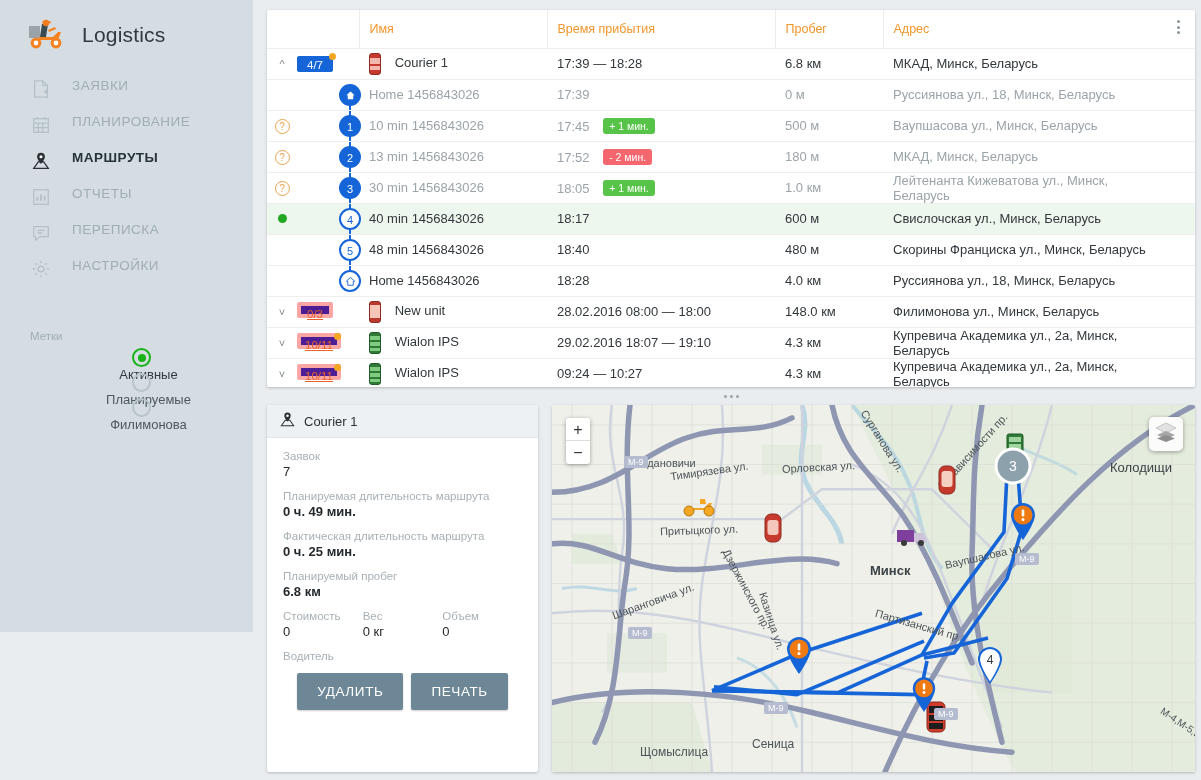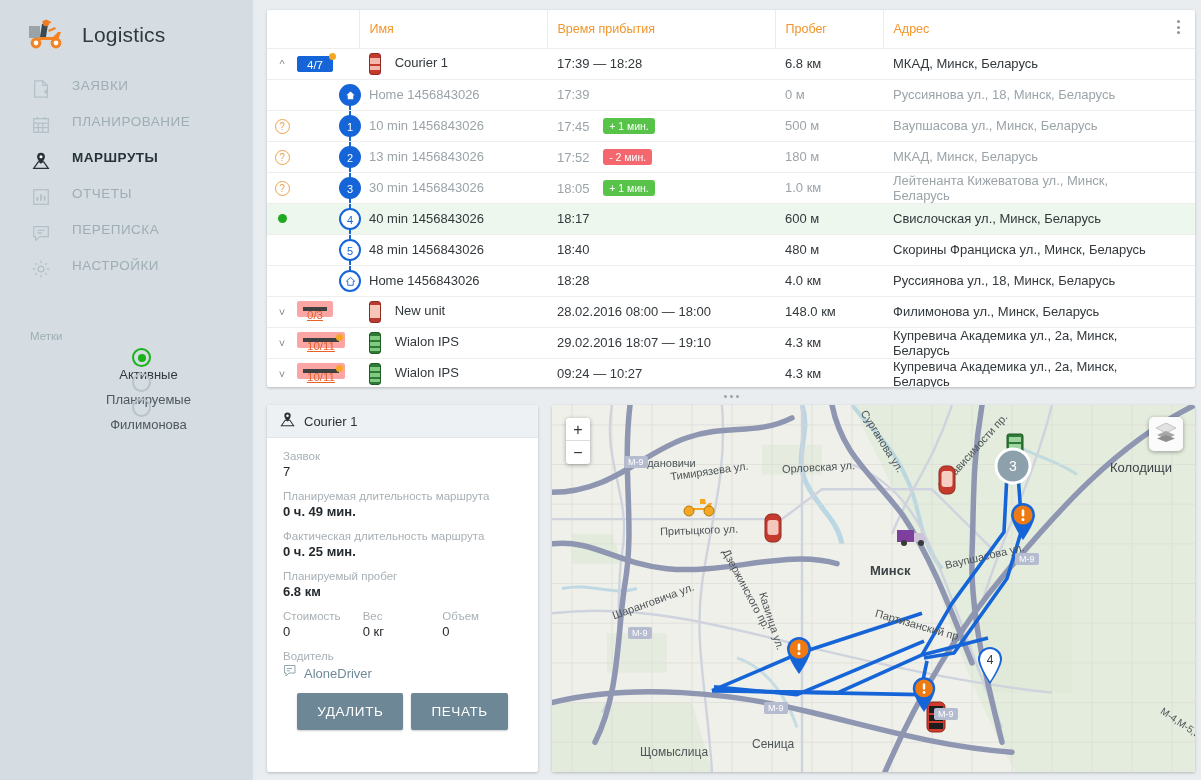--- a/index.html
+++ b/index.html
@@ -6,21 +6,21 @@
   html, body {
     width: 1201px; height: 780px;
     font-family: "Liberation Sans", sans-serif;
     background: #e9edf0;
     overflow: hidden;
   }
   .app { position: relative; width: 1201px; height: 780px; display: flex; }
 
   
   .sidebar {
-    width: 253px; height: 780px;
+    width: 253px; height: 632px;
     background: #d5dde2;
     flex: 0 0 253px;
     position: relative;
   }
   .brand { display:flex; align-items:center; height: 70px; padding-left: 26px; }
   .brand-logo { width: 40px; height: 34px; flex:0 0 40px; }
   .brand-title {
     font-size: 21px; color: #2f3a3f; margin-left: 16px; letter-spacing: .2px;
   }
   .nav { margin-top: 8px; }
@@ -94,21 +94,21 @@
   .chev { display:block; width:30px; text-align:center; color:#7f888d; font-size: 11px; line-height:30px; cursor:pointer; }
 
   
   .cnt-badge {
     display:inline-block; position: relative;
     min-width: 36px; text-align:center;
     font-size: 11.5px; line-height: 16px; height:16px;
     border-radius: 2px; padding: 0 4px;
   }
   .cnt-badge.blue { background:#1565d8; color:#fff; border:1px solid #1565d8; }
-  .cnt-badge.hollow { background:#404040; color:#e8622a; border:6px solid #fca5a5;text-decoration:underline; }
+  .cnt-badge.hollow { background:#4c1d95; color:#e8622a; border:4px solid #fca5a5;text-decoration:underline; }
   .cnt-badge .dot {
     position:absolute; right:-4px; top:-4px;
     width:7px; height:7px; border-radius:50%; background:#f5a623;
   }
 
   
   .veh { display:inline-block; width:12px; height:22px; border-radius:3px; vertical-align:middle; position:relative; }
   .veh.red { background: linear-gradient(#c6392e 0 18%, #f4b7ad 18% 50%, #c6392e 50% 60%, #f4b7ad 60% 82%, #c6392e 82% 100%); border:1px solid #8e2a20;}
   .veh.pink { background: linear-gradient(#b93a2e 0 14%, #f6c7b8 14% 78%, #b93a2e 78% 100%); border:1px solid #8e2a20;}
   .veh.green { background: linear-gradient(#2f7a36 0 16%, #7fcb7f 16% 34%, #2f7a36 34% 46%, #7fcb7f 46% 64%, #2f7a36 64% 76%, #7fcb7f 76% 90%, #2f7a36 90% 100%); border:1px solid #1f5a26;}
@@ -596,29 +596,20 @@
               <div class="fld-label">Вес</div>
               <div class="fld-val thin">0 кг</div>
             </div>
             <div>
               <div class="fld-label">Объем</div>
               <div class="fld-val thin">0</div>
             </div>
           </div>
           <div class="fld">
             <div class="fld-label">Водитель</div>
-            <div class="driver-link">
-              <span>
-                <svg viewBox="0 0 20 20" width="15" height="15" fill="none" stroke="#8fa3ad" stroke-width="1.3">
-                  <path d="M2 2 h14 v10 h-8 l-4 4 v-4 h-2 z"></path>
-                    <path d="M5 6 h7 M5 9 h4"></path>
-                </svg>
-              </span>
-              <span>AloneDriver</span>
-            </div>
           </div>
           <div class="btn-row">
             <button class="btn">УДАЛИТЬ</button>
             <button class="btn">ПЕЧАТЬ</button>
           </div>
         </div>
       </div>
 
       <div class="map-card">
         <svg class="map-svg" viewBox="0 0 643 370" preserveAspectRatio="none">

